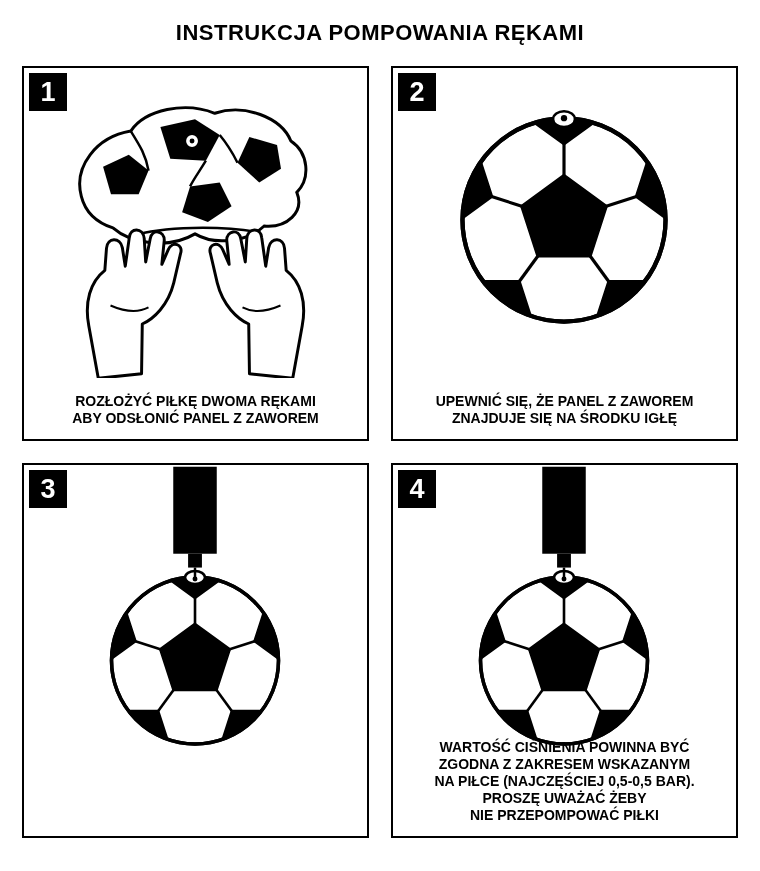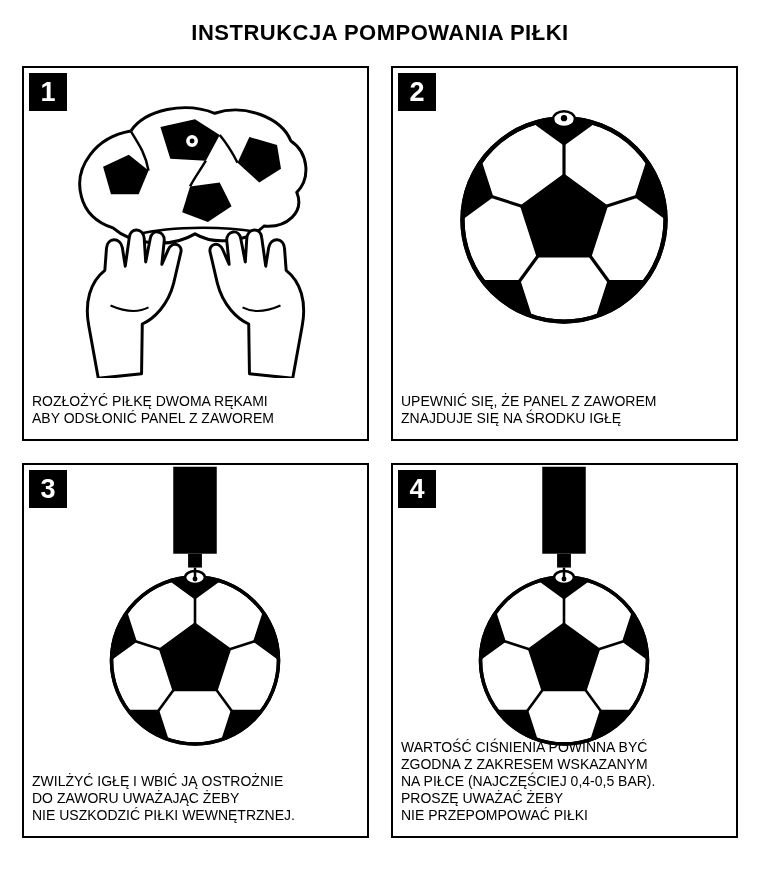--- a/index.html
+++ b/index.html
@@ -35,21 +35,22 @@
     font-size: 27px; font-weight: bold;
     display: flex; align-items: center; justify-content: center;
   }
   .art {
     position: absolute; top: 0; left: 0; right: 0;
     display: flex; justify-content: center;
   }
   .caption {
     position: absolute; left: 8px; right: 8px; bottom: 12px; z-index: 2;
     margin: 0;
-    font-size: 14px; font-weight: normal; line-height: 17px;
+    text-align: center;
+    font-size: 14px; font-weight: bold; line-height: 17px;
     white-space: pre-line;
   }
 </style>
 </head>
 <body>
 
 <svg width="0" height="0" style="position:absolute" aria-hidden="true">
   <defs>
     <clipPath id="ballClip">
         <circle cx="0" cy="0" r="96"></circle>
@@ -70,21 +71,21 @@
         <line x1="-39.9" y1="-13" x2="-68.5" y2="-22.2"></line>
       </g>
       <circle cx="0" cy="0" r="96" fill="none" stroke="#000" stroke-width="4"></circle>
     </g>
     <path id="handShape" d="M74,310 L70,256 C68,232 76,212 92,202 L96,180 C98,169 111,170 112,181 L113,200 L120,172 C122,161 135,163 135,174 L134,198 L141,175 C144,165 156,168 155,178 L150,202 L158,188 C163,179 174,184 170,193 L160,222 C152,244 136,256 124,260 L118,310 Z"></path>
   </defs>
 </svg>
 
 <div class="page">
 
-  <h1 class="title">INSTRUKCJA POMPOWANIA PIŁKI</h1>
+  <h1 class="title">INSTRUKCJA POMPOWANIA RĘKAMI</h1>
 
   <div class="grid">
 
     <section class="panel">
       <div class="badge">1</div>
       <div class="art">
         <svg viewBox="0 0 347 310" width="343" height="310">
           <g>
             <path d="M58,128 C50,98 73,68 108,62 C123,40 163,32 193,44 C223,34 260,48 270,72 C288,84 290,110 276,124 C284,144 266,160 243,158 C226,174 193,178 173,166 C146,182 108,176 90,160 C72,154 62,144 58,128 Z" fill="#fff" stroke="#000" stroke-width="3"></path>
             <polygon points="138,58 173,50 198,66 184,92 148,90" fill="#000"></polygon>
@@ -140,23 +141,20 @@
           <use href="#soccerBall" xlink:href="#soccerBall" transform="translate(173,196) scale(0.88)"></use>
           <g>
             <ellipse cx="173" cy="112" rx="10" ry="6.5" fill="#fff" stroke="#000" stroke-width="2.5"></ellipse>
           </g>
           <g>
             <line x1="173" y1="102" x2="173" y2="115" stroke="#000" stroke-width="2.5"></line>
             <circle cx="173" cy="113.5" r="2.5" fill="#000"></circle>
           </g>
         </svg>
       </div>
-      <p class="caption">ZWILŻYĆ IGŁĘ I WBIĆ JĄ OSTROŻNIE
-DO ZAWORU UWAŻAJĄC ŻEBY
-NIE USZKODZIĆ PIŁKI WEWNĘTRZNEJ.</p>
     </section>
 
     <section class="panel">
       <div class="badge">4</div>
       <div class="art">
         <svg viewBox="0 0 347 302" width="343" height="302">
           <g>
             <rect x="151" y="0" width="44" height="88" fill="#000"></rect>
             <rect x="166" y="88" width="14" height="14" fill="#000"></rect>
           </g>
@@ -165,19 +163,19 @@
             <ellipse cx="173" cy="112" rx="10" ry="6.5" fill="#fff" stroke="#000" stroke-width="2.5"></ellipse>
           </g>
           <g>
             <line x1="173" y1="102" x2="173" y2="115" stroke="#000" stroke-width="2.5"></line>
             <circle cx="173" cy="113.5" r="2.5" fill="#000"></circle>
           </g>
         </svg>
       </div>
       <p class="caption">WARTOŚĆ CIŚNIENIA POWINNA BYĆ
 ZGODNA Z ZAKRESEM WSKAZANYM
-NA PIŁCE (NAJCZĘŚCIEJ 0,4-0,5 BAR).
+NA PIŁCE (NAJCZĘŚCIEJ 0,5-0,5 BAR).
 PROSZĘ UWAŻAĆ ŻEBY
 NIE PRZEPOMPOWAĆ PIŁKI</p>
     </section>
 
   </div>
 </div>
 
 </body></html>

